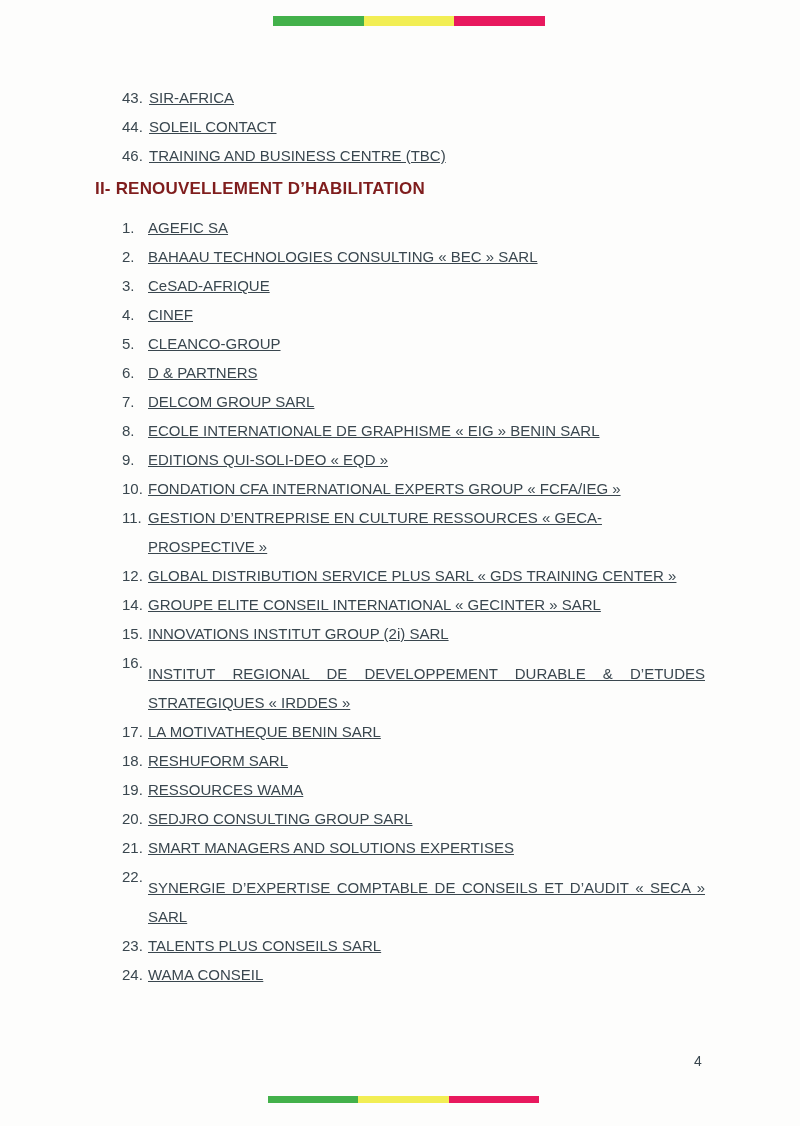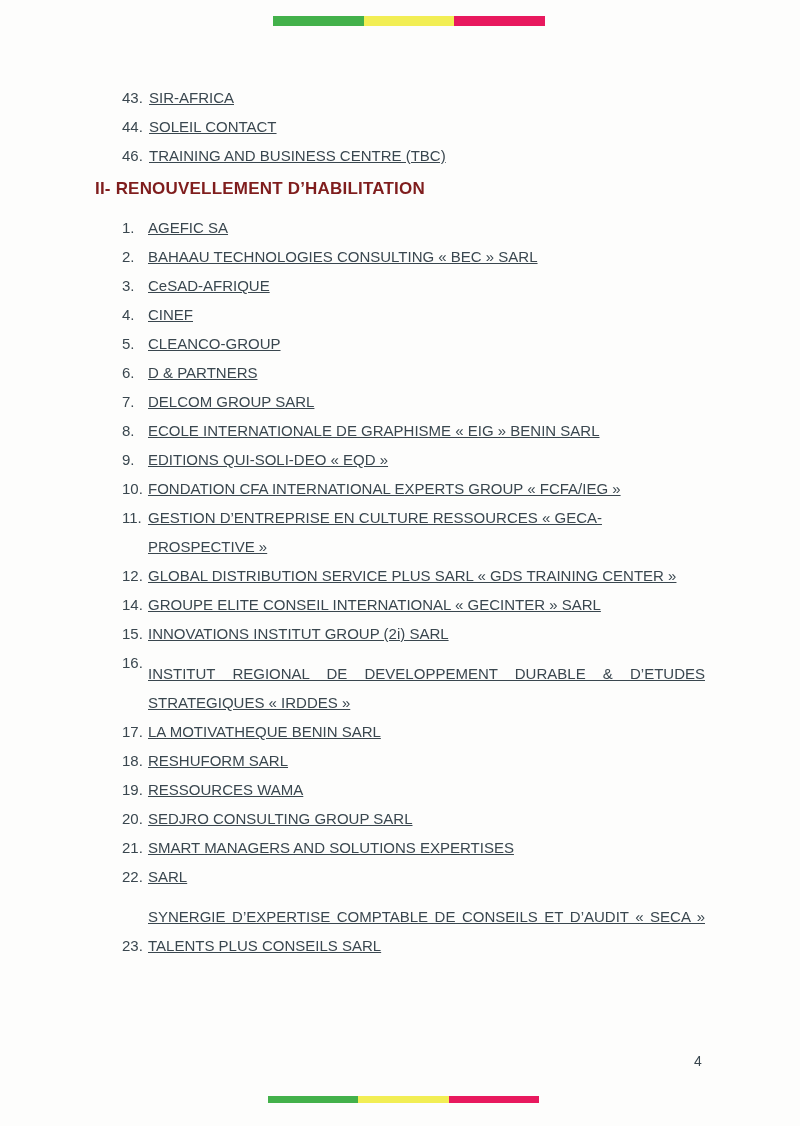--- a/index.html
+++ b/index.html
@@ -191,28 +191,34 @@
       </div>
       <div class="li">
         <span class="num">21.</span>
         <span class="txt">
             <span class="line">SMART MANAGERS AND SOLUTIONS EXPERTISES</span>
           </span>
       </div>
       <div class="li">
         <span class="num">22.</span>
         <span class="txt">
+          <span class="line justified">SYNERGIE D’EXPERTISE COMPTABLE DE CONSEILS ET D’AUDIT « SECA »</span>
           <span class="line">SARL</span>
-          <span class="line justified">SYNERGIE D’EXPERTISE COMPTABLE DE CONSEILS ET D’AUDIT « SECA »</span>
         </span>
       </div>
       <div class="li">
         <span class="num">23.</span>
         <span class="txt">
             <span class="line">TALENTS PLUS CONSEILS SARL</span>
+          </span>
+      </div>
+      <div class="li">
+        <span class="num">24.</span>
+        <span class="txt">
+            <span class="line">WAMA CONSEIL</span>
           </span>
       </div>
     </div>
   </div>
 
   <div class="page-num">4</div>
 
   <div class="flag-bar flag-bar-bottom">
     <div class="seg seg-green"></div>
     <div class="seg seg-yellow"></div>

